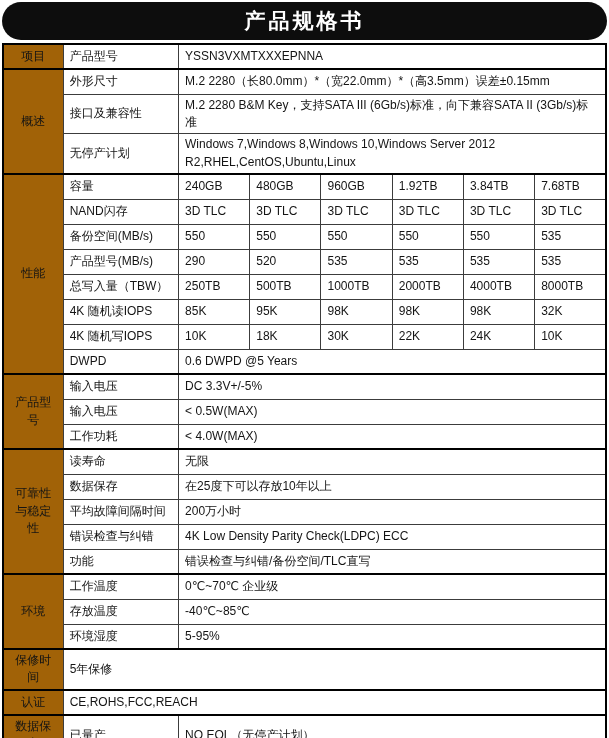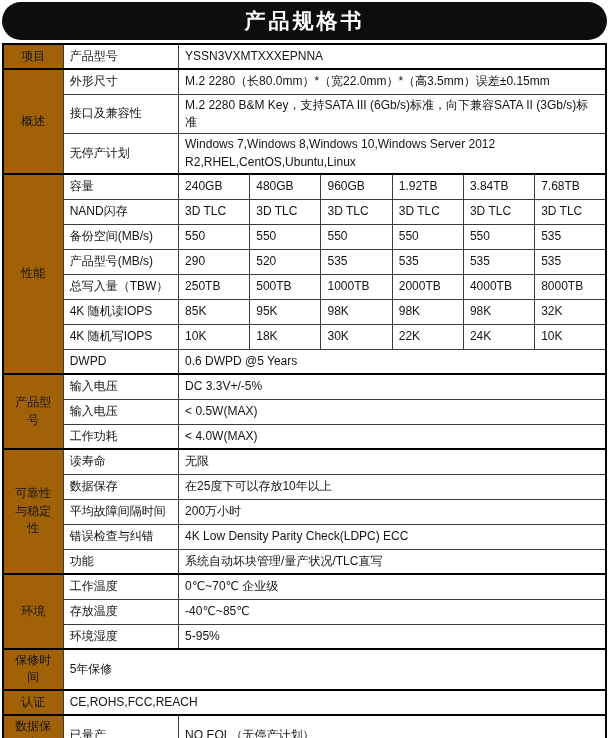--- a/index.html
+++ b/index.html
@@ -192,21 +192,21 @@
       <tr>
         <td class="attr">平均故障间隔时间</td>
         <td class="val" colspan="6">200万小时</td>
       </tr>
       <tr>
         <td class="attr">错误检查与纠错</td>
         <td class="val" colspan="6">4K Low Density Parity Check(LDPC) ECC</td>
       </tr>
       <tr>
         <td class="attr">功能</td>
-        <td class="val" colspan="6">系统自动坏块管理/量产状况/TLC直写</td>
+        <td class="val" colspan="6">错误检查与纠错/备份空间/TLC直写</td>
       </tr>
 
       <tr class="sec">
         <td class="cat" rowspan="3">环境</td>
         <td class="attr">工作温度</td>
         <td class="val" colspan="6">0℃~70℃ 企业级</td>
       </tr>
       <tr>
         <td class="attr">存放温度</td>
         <td class="val" colspan="6">-40℃~85℃</td>

